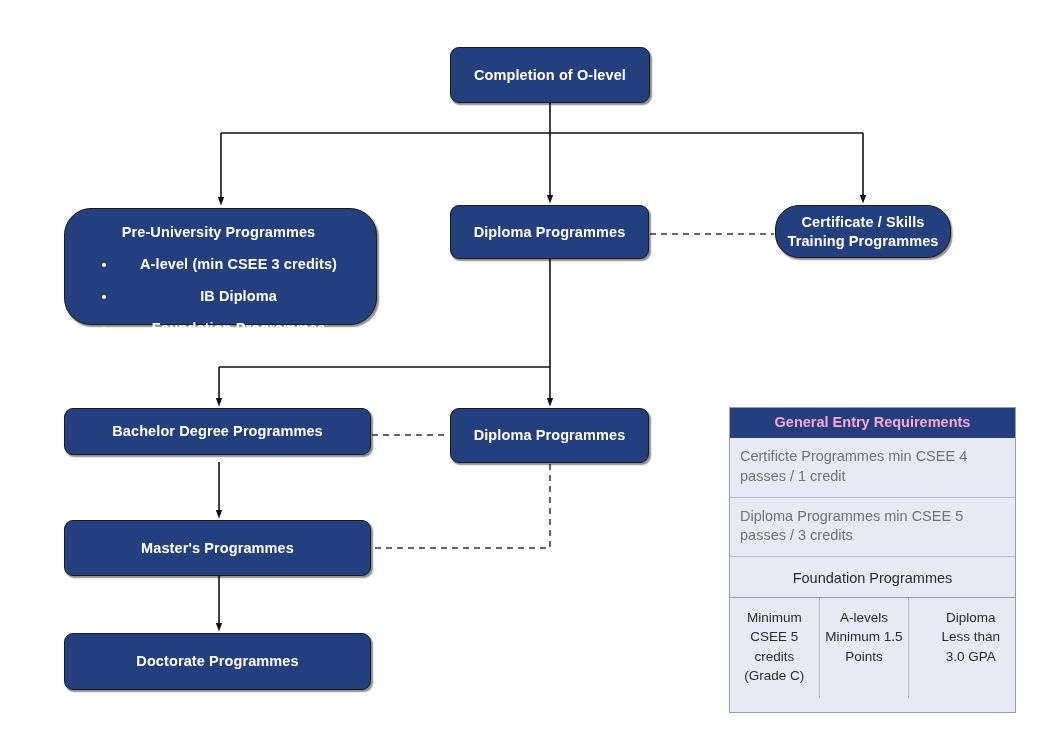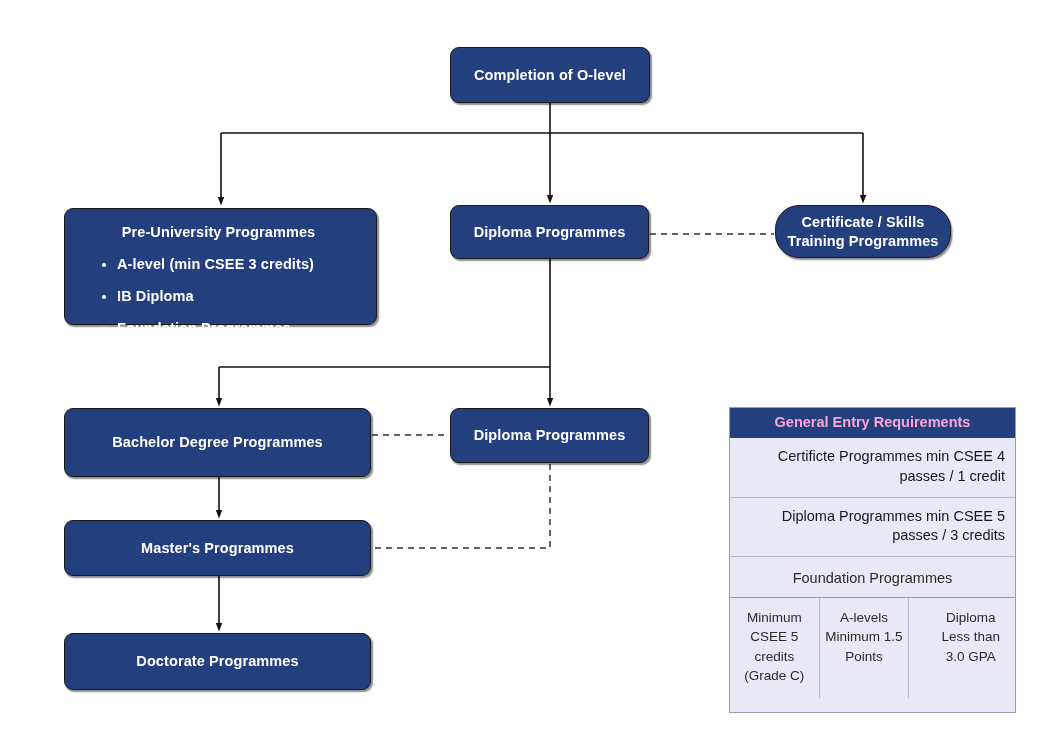--- a/index.html
+++ b/index.html
@@ -43,56 +43,58 @@
     letter-spacing: 0.1px;
   }
   .node.multiline {
     flex-direction: column;
     border-radius: 24px;
   }
   .node.listbox {
     display: block;
     text-align: left;
     padding: 14px 16px 10px 26px;
+    border-radius: 27px;
   }
   .node .list-title {
     display: block;
     text-align: center;
     margin: 0 0 4px 0;
     padding-right: 14px;
   }
   .node ul {
     margin: 0;
     padding: 0 0 0 26px;
     list-style: disc;
   }
   .node ul li {
     margin: 13px 0;
+    text-align: center;
   }
   
   .req-table {
     position: absolute;
     box-sizing: border-box;
     border: 1px solid #9a9ab4;
     background: #E9E9F5;
     overflow: hidden;
   }
   .req-header {
     background: #243F7D;
     color: #f9a8d4;
     font-weight: bold;
     font-size: 14.5px;
     text-align: center;
     padding: 6px 0 7px 0;
     line-height: 1.2;
   }
   .req-row {
-    color: #0f172a;
-    font-size: 14.5px;
-    text-align: right;
+    color: #737373;
+    font-size: 14.5px;
+    text-align: left;
     padding: 9px 10px 10px 10px;
     line-height: 1.35;
     border-bottom: 1px solid #b9b9cf;
   }
   .req-foundation {
     color: #2b2b2b;
     font-size: 14.5px;
     text-align: center;
     padding: 13px 10px 11px 10px;
     border-bottom: 1px solid #9a9ab4;
@@ -165,21 +167,21 @@
 
   <div class="node" style="left:450px; top:205px; width:199px; height:54px;">
     <span>Diploma Programmes</span>
   </div>
 
   <div class="node multiline" style="left:775px; top:205px; width:176px; height:53px;">
     <span>Certificate / Skills</span>
     <span>Training Programmes</span>
   </div>
 
-  <div class="node" style="left:64px; top:408px; width:307px; height:69px;">
+  <div class="node" style="left:64px; top:408px; width:307px; height:47px;">
     <span>Bachelor Degree Programmes</span>
   </div>
 
   <div class="node" style="left:450px; top:408px; width:199px; height:55px;">
     <span>Diploma Programmes</span>
   </div>
 
   <div class="node" style="left:64px; top:520px; width:307px; height:56px;">
     <span>Master's Programmes</span>
   </div>

